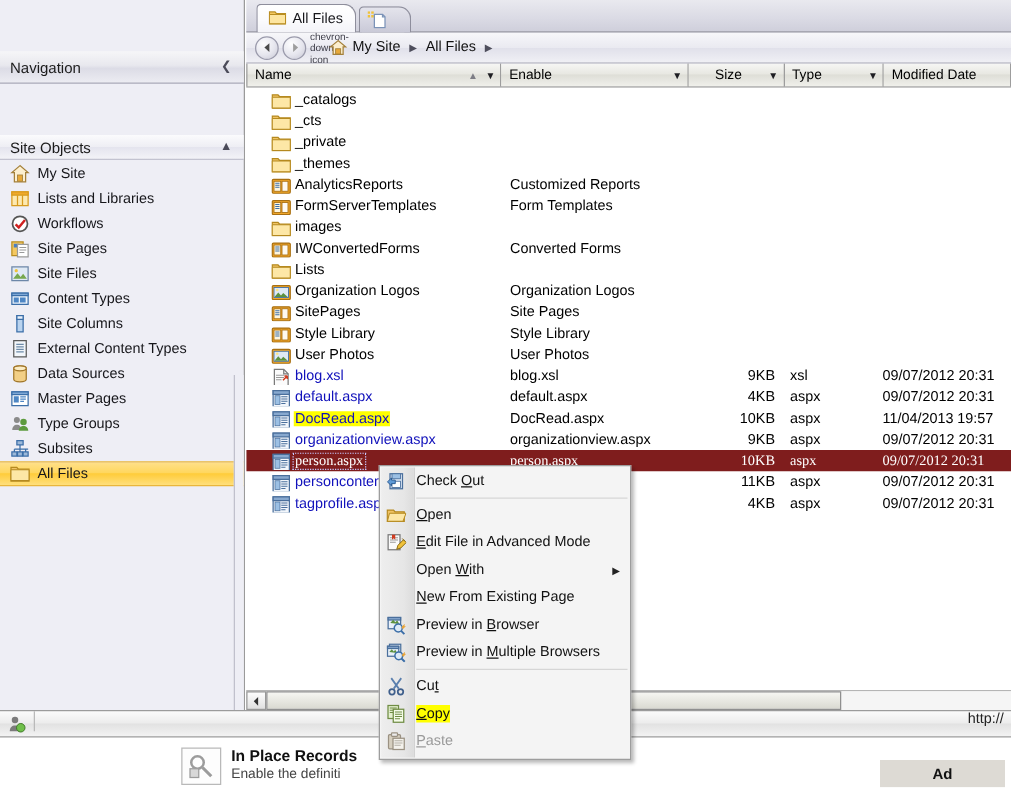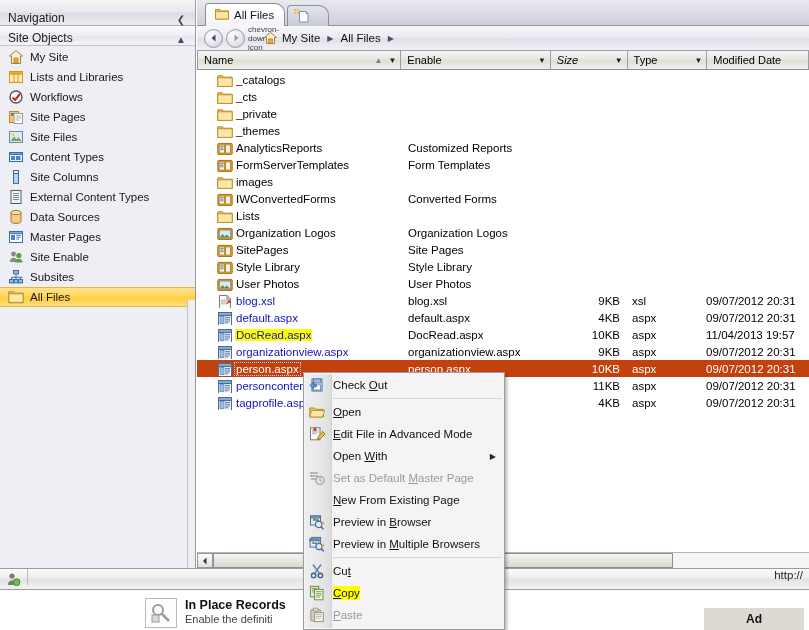--- a/index.html
+++ b/index.html
@@ -13,25 +13,25 @@
   }
   #app { position: relative; width: 809px; height: 630px; }
 
   
   #sidebar {
     position: absolute; left: 0; top: 0; width: 196px; height: 568px;
     background: #eeeef5;
     border-right: 1px solid #9a9a9a;
   }
   .panel-head {
-    height: 26px; display: flex; align-items: flex-end;
+    height: 26px; display: flex; align-items: center;
     padding: 0 6px 0 8px;
     background: linear-gradient(to bottom, #f2f2f6 0%, #e3e3ec 48%, #d7d7e2 52%, #e8e8f0 100%);
     border-bottom: 1px solid #b6b6c4;
-    font-size: 12px; color: #1c1c1c;
+    font-size: 12px; color: #1c1c1c; margin-top: 41px;
   }
   .panel-head.nav {
     background: linear-gradient(to bottom, #f6f6f8 0%, #e8e8ee 45%, #dcdce6 55%, #ececf2 100%);
     border-bottom: 1px solid #a9a9b8;
   }
   .panel-head .ph-title { flex: 1; }
   .panel-head .ph-chev {
     width: 16px; text-align: center; color: #4a4a58; font-size: 10px;
     line-height: 1;
   }
@@ -105,31 +105,31 @@
     font-size: 11px; color: #000;
   }
   .col {
     position: relative; display: flex; align-items: center;
     border-right: 1px solid #9d9d9d;
     padding: 0 4px 0 6px;
     background: linear-gradient(to bottom, #f6f6f4 0%, #e8e8e2 45%, #dedeD7 50%, #f0f0eb 100%);
   }
   .col:first-child { border-left: 1px solid #9d9d9d; }
   .col .c-label { flex: 1; white-space: nowrap; }
-  .col .c-label.right { text-align: left; font-style: italic; }
+  .col .c-label.right { text-align: center; }
   .col .c-sort { font-size: 8px; color: #7d7d85; padding-left: 4px; }
   .col .c-dd { font-size: 8px; color: #1d1d22; padding-left: 6px; }
 
   
   #filelist {
     position: absolute; left: 0; right: 0; top: 71px; bottom: 16px;
     background: #fff; overflow: hidden;
   }
   .frow { height: 17px; display: flex; align-items: center; font-size: 11.5px; color: #000; }
-  .frow.selected { background: #c2410c; color: #fff; }
+  .frow.selected { background: #7f1d1d; color: #fff; font-family: Liberation Serif, serif; }
   .frow.selected .f-name { color: #fff; }
   .f-name {
     width: 205px; display: flex; align-items: center; gap: 4px;
     padding-left: 20px; color: #1111bb; white-space: nowrap; overflow: hidden;
   }
   .f-name .nm { padding: 0 1px; }
   .f-name.folder { color: #000; }
   .f-name.hl .nm { background: #ffff00; color: #1111bb; }
   .frow.selected .f-name .nm { outline: 1px dotted #c8c8ff; background: transparent; color: #fff; }
   .f-title { width: 150px; padding-left: 6px; color: #000; white-space: nowrap; overflow: hidden; }
@@ -315,21 +315,21 @@
             </svg></span>
           <span>Master Pages</span>
         </div>
         <div class="nav-item">
           <span class="nav-ico"><svg width="16" height="16" viewBox="0 0 16 16">
               <circle cx="5.5" cy="5" r="2.4" fill="#8a8a8a"></circle>
               <path d="M1.8 13c0-2.6 1.6-4.2 3.7-4.2S9.2 10.4 9.2 13z" fill="#8a8a8a"></path>
               <circle cx="10.8" cy="6.5" r="2.6" fill="#5d9b3e"></circle>
               <path d="M7 13.5c0-2.3 1.7-3.8 3.8-3.8s3.8 1.5 3.8 3.8z" fill="#5d9b3e"></path>
             </svg></span>
-          <span>Site Enable</span>
+          <span>Type Groups</span>
         </div>
         <div class="nav-item">
           <span class="nav-ico"><svg width="16" height="16" viewBox="0 0 16 16">
               <rect x="5.5" y="1.5" width="5" height="3.4" fill="#9cb8d8" stroke="#3b6ea8"></rect>
               <rect x="1.5" y="10.5" width="4" height="3.4" fill="#9cb8d8" stroke="#3b6ea8"></rect>
               <rect x="6" y="10.5" width="4" height="3.4" fill="#9cb8d8" stroke="#3b6ea8"></rect>
               <rect x="10.5" y="10.5" width="4" height="3.4" fill="#9cb8d8" stroke="#3b6ea8"></rect>
               <path d="M8 5v3.3M3.5 8.3h11M3.5 8.3v2.2M8 8.3v2.2M12.5 8.3v2.2" stroke="#3b6ea8"></path>
             </svg></span>
           <span>Subsites</span>
@@ -781,30 +781,20 @@
               <path d="M4.6 1.8h2.6v4l-1.3-1.2-1.3 1.2z" fill="#d03b20"></path>
               <path d="M8.4 13.4l1-3.2 4.4-4.4 2.2 2.2-4.4 4.4z" fill="#f0c23a" stroke="#8a6a12" stroke-width=".8"></path>
               <path d="M12.8 4.8l2.2 2.2" stroke="#8a6a12" stroke-width=".8"></path>
             </svg></span>
           <span class="mi-label"><u>E</u>dit File in Advanced Mode</span>
         </div>
         <div class="mi">
           <span class="mi-label">Open <u>W</u>ith</span>
           <span class="arrow">▶</span>
         </div>
-        <div class="mi disabled">
-          <span class="mi-ico"><svg width="16" height="16" viewBox="0 0 16 16">
-              <path d="M2 3h7M2 6h7M2 9h5" stroke="#a8a8a8" stroke-width="1.4"></path>
-              <circle cx="2" cy="3" r="1" fill="#a8a8a8"></circle>
-              <circle cx="2" cy="6" r="1" fill="#a8a8a8"></circle>
-              <circle cx="11" cy="10.5" r="4" fill="none" stroke="#a8a8a8" stroke-width="1.4"></circle>
-              <path d="M11 8v2.5l1.8 1" stroke="#a8a8a8" stroke-width="1.2" fill="none"></path>
-            </svg></span>
-          <span class="mi-label">Set as Default <u>M</u>aster Page</span>
-        </div>
         <div class="mi">
           <span class="mi-label"><u>N</u>ew From Existing Page</span>
         </div>
         <div class="mi">
           <span class="mi-ico"><svg width="16" height="16" viewBox="0 0 16 16">
               <rect x="1.5" y="2" width="10" height="9" fill="#e8f0fa" stroke="#4a6f9c"></rect>
               <rect x="1.5" y="2" width="10" height="2" fill="#88a9cf" stroke="#4a6f9c"></rect>
               <path d="M3.2 6.4l2.3-2.6 1.8 2 1.4-1.6 1.8 3z" fill="#5c9140"></path>
               <circle cx="9.6" cy="10.4" r="3.2" fill="#ddeaf7" stroke="#3b6ea8" stroke-width="1.2"></circle>
               <path d="M11.9 12.7l2.6 2.6" stroke="#3b6ea8" stroke-width="1.6"></path>

